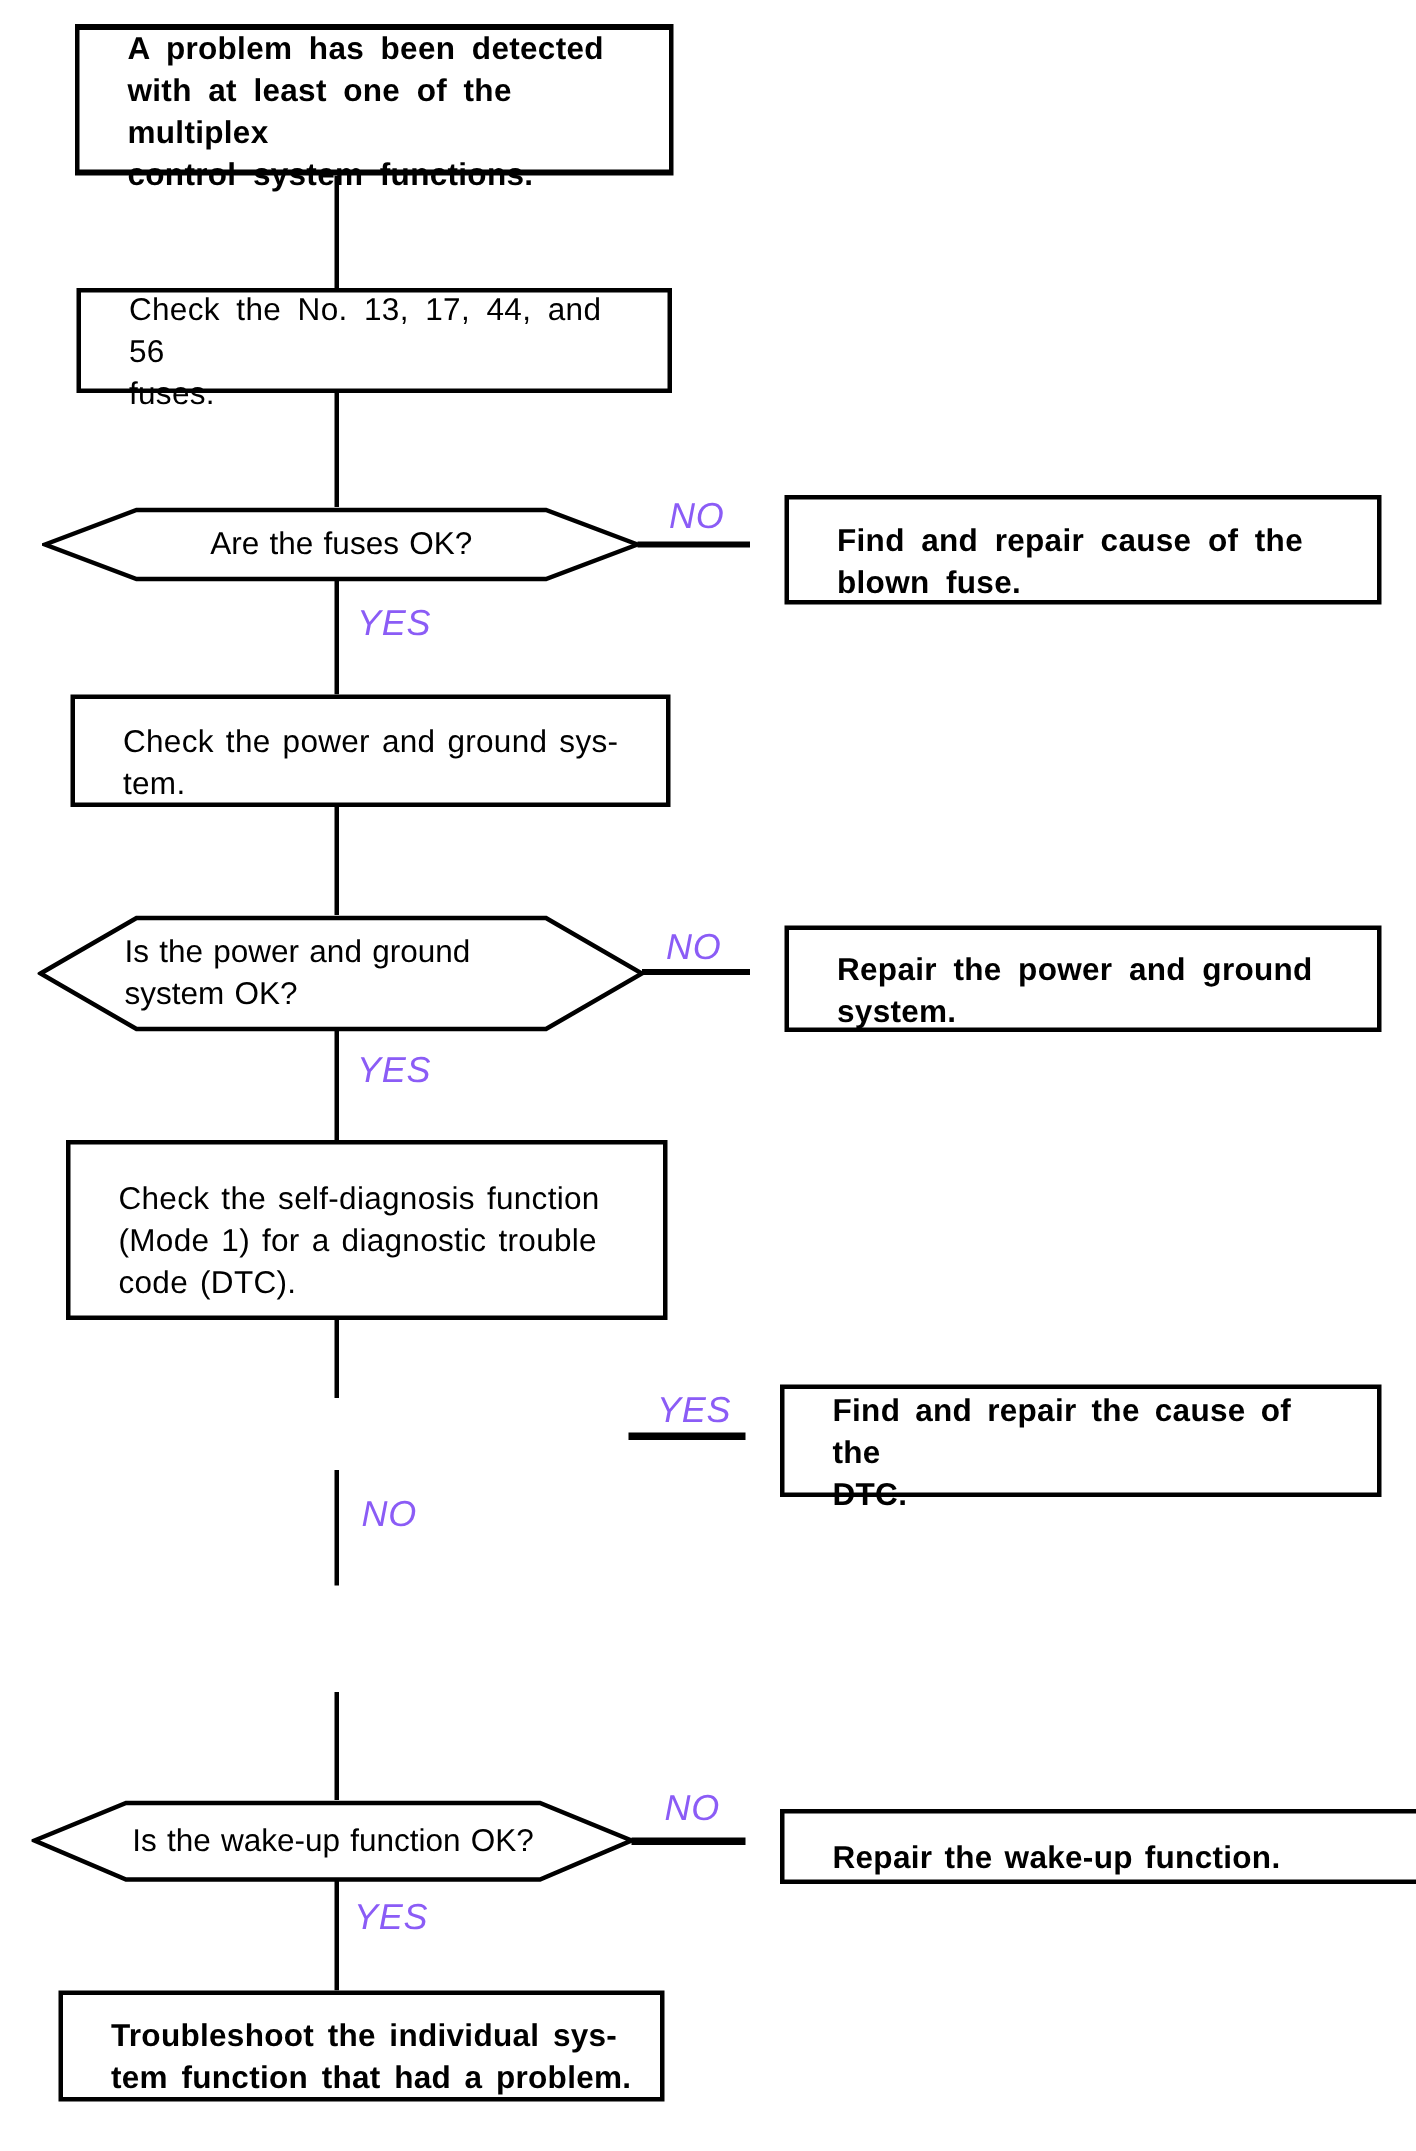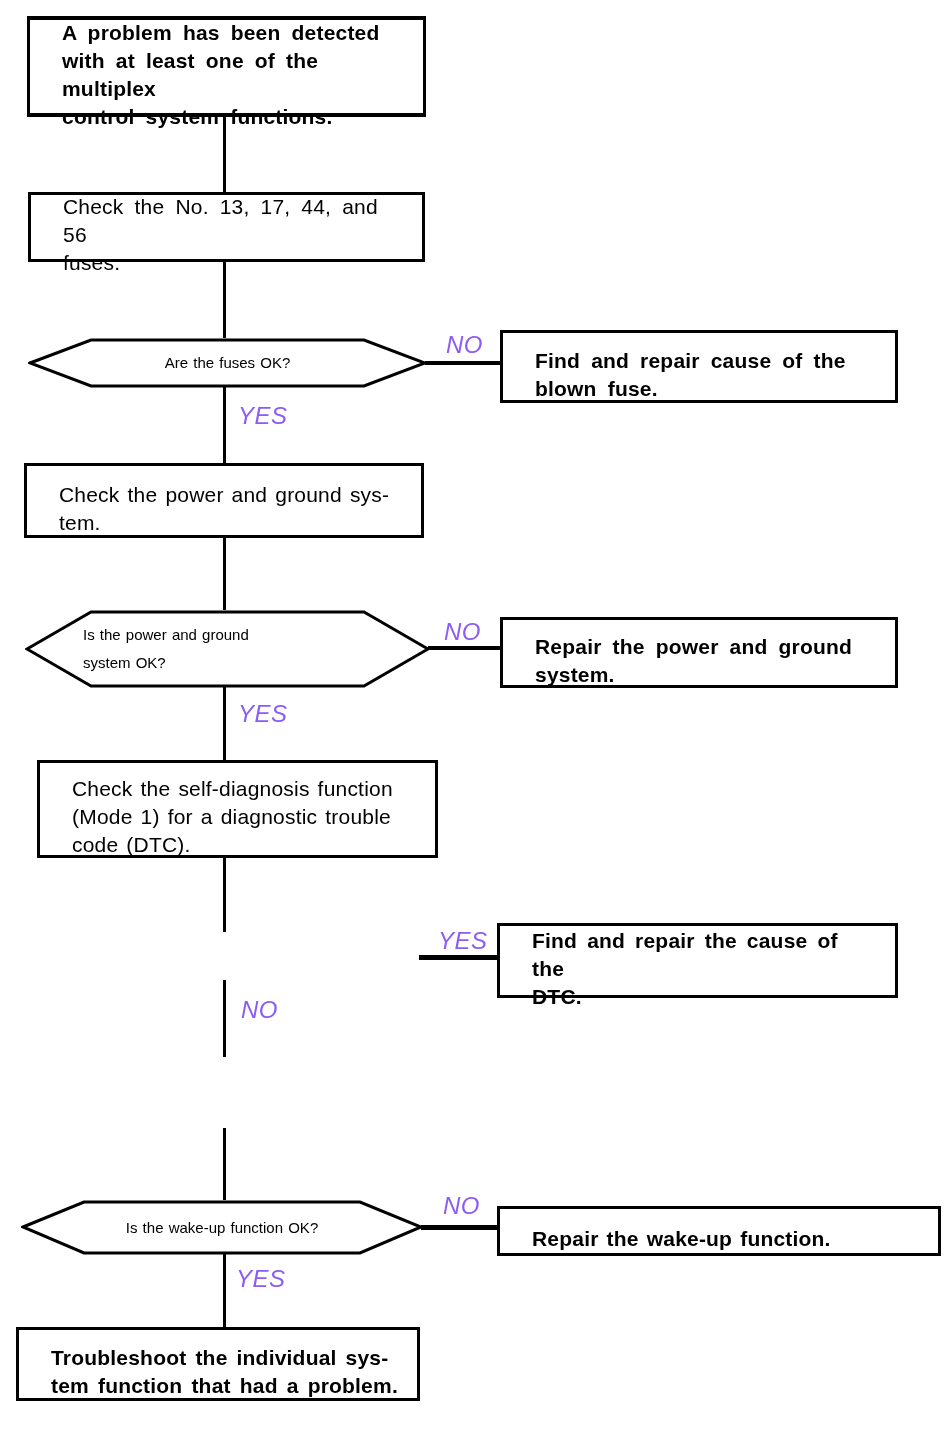--- a/index.html
+++ b/index.html
@@ -24,31 +24,31 @@
     white-space: pre-line;
     font-size: 21px;
     line-height: 28px;
     word-spacing: 2px;
     letter-spacing: 0.2px;
   }
   .boldtxt .txt {
     font-weight: 700;
     word-spacing: 5px;
   }
-  .pad { padding: 18px 18px 2px 32px; }
+  .pad { padding: 18px 18px 2px 32px; margin-left: 23px; }
   .hex { position: absolute; }
   .hex svg { position: absolute; left: 0; top: 0; display: block; }
   .hex .txt {
     position: absolute;
     left: 0; top: 0; right: 0; bottom: 0;
     display: flex;
     align-items: center;
     justify-content: center;
     text-align: center;
-    font-size: 15px;
+    font-size: 21px;
     line-height: 28px;
     white-space: pre-line;
     word-spacing: 1px;
   }
   .hex.leftalign .txt {
     justify-content: flex-start;
     text-align: left;
     padding-left: 58px;
   }
   .line { position: absolute; background: #000000; }
@@ -89,21 +89,21 @@
   <div class="box pad" style="left:28px; top:192px; width:397px; height:70px;">
     <span class="txt" style="word-spacing:5px;">Check the No. 13, 17, 44, and 56
 fuses.</span>
   </div>
 
   <div class="box pad" style="left:24px; top:463px; width:400px; height:75px;">
     <span class="txt">Check the power and ground sys-
 tem.</span>
   </div>
 
-  <div class="box pad" style="left:37px; top:760px; width:401px; height:98px;">
+  <div class="box pad" style="left:21px; top:760px; width:401px; height:120px;">
     <span class="txt">Check the self-diagnosis function
 (Mode 1) for a diagnostic trouble
 code (DTC).</span>
   </div>
 
 
   <div class="box boldtxt pad" style="left:16px; top:1327px; width:404px; height:74px;">
     <span class="txt" style="word-spacing:3px;">Troubleshoot the individual sys-
 tem function that had a problem.</span>
   </div>

